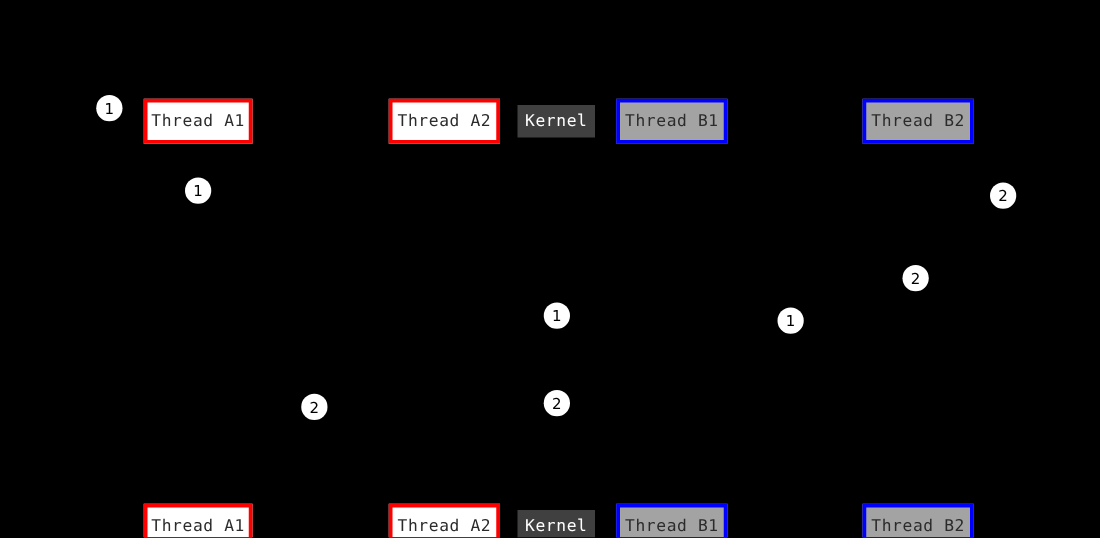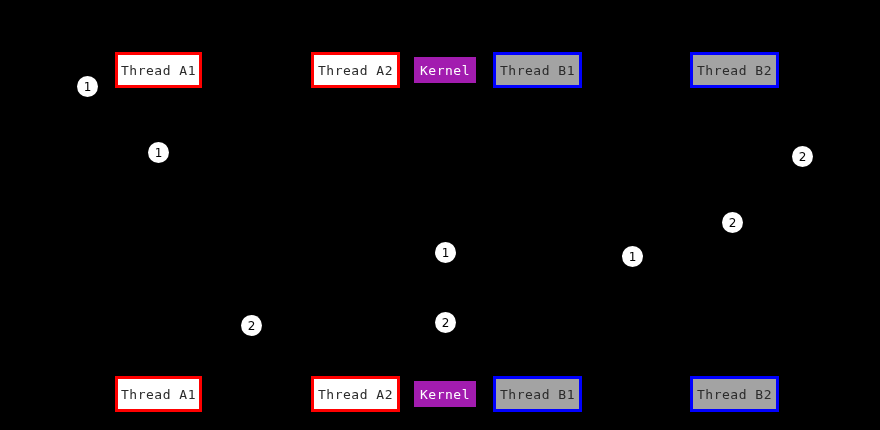--- a/index.html
+++ b/index.html
@@ -22,33 +22,34 @@
     position: absolute;
     box-sizing: border-box;
     display: flex;
     align-items: center;
     justify-content: center;
     height: 36px;
     font-size: 13px;
     letter-spacing: 0.5px;
     white-space: nowrap;
     line-height: 1;
+    margin-top: 27px;
   }
   .participant.red {
     background: #FFFFFF;
     border: 3px solid #FF0000;
     color: #2B2B2B;
   }
   .participant.blue {
     background: #a3a3a3;
     border: 3px solid #0000FF;
     color: #2B2B2B;
   }
   .participant.solid-blue {
-    background: #a21caf;
+    background: #404040;
     border: 0 solid #0000FF;
     color: #FFFFFF;
   }
 
   
   .lifeline {
     position: absolute;
     width: 1px;
     background: #000000;
   }

